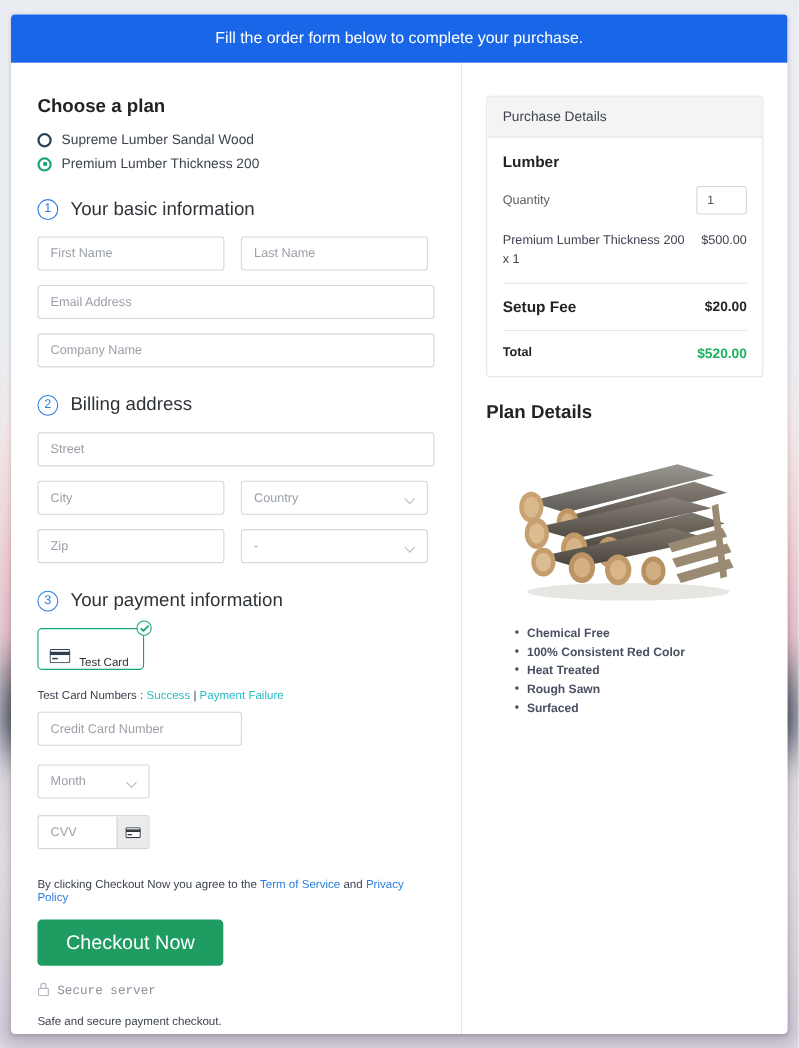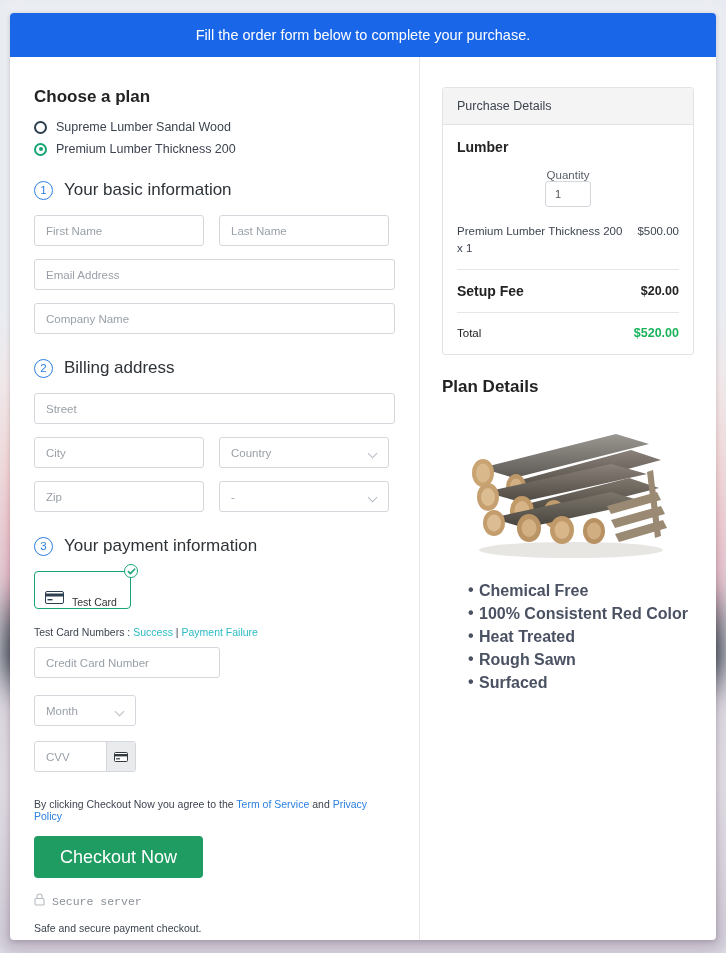--- a/index.html
+++ b/index.html
@@ -176,48 +176,48 @@
   .safe { font-size: 10.5px; color: #3d4450; }
 
   
   #purchase { border: 1px solid #e3e3e3; border-radius: 3px; }
   #purchase .hd {
     background: #f4f4f4; border-bottom: 1px solid #e3e3e3;
     padding: 11px 14px; font-size: 12.5px; color: #3d4450;
   }
   #purchase .bd { padding: 14px; }
   .p-title { font-size: 14px; font-weight: bold; color: #232323; margin-bottom: 14px; }
-  .qrow { display: flex; align-items: center; justify-content: space-between; flex-direction: column; }
+  .qrow { display: flex; align-items: center; justify-content: space-between; }
   .qlbl { font-size: 11.5px; color: #5a6068; }
   .qty {
     width: 46px; height: 26px; border: 1px solid #d4d7dc;
     border-radius: 3px; display: flex; align-items: center;
     padding-left: 9px; font-size: 11px; color: #555;
   }
   .lrow {
     display: flex; justify-content: space-between;
     align-items: flex-start; gap: 10px;
     font-size: 11.5px; color: #3d4450; line-height: 1.45;
   }
   .lrow .amt { white-space: nowrap; font-size: 11.5px; }
   .hr { height: 1px; background: #e6e6e6; margin: 13px 0; }
   .srow { display: flex; justify-content: space-between; align-items: center; }
   .srow .k { font-size: 14px; font-weight: bold; color: #232323; }
   .srow .v { font-size: 12.5px; font-weight: bold; color: #232323; }
   .trow { display: flex; justify-content: space-between; align-items: center; }
-  .trow .k { font-size: 11.5px; font-weight: normal; color: #232323; }
+  .trow .k { font-size: 11.5px; font-weight: bold; color: #232323; }
   .trow .v { font-size: 12.5px; font-weight: bold; color: #19b35c; }
 
   #plan-title { font-size: 17px; font-weight: bold; color: #232323; margin: 22px 0 13px 0; }
 
   #logs { display: block; margin: 0 auto; }
 
   ul.feat { list-style: none; margin: 22px 0 0 26px; }
   ul.feat li {
-    font-size: 16px; color: #4a5162; font-weight: bold;
+    font-size: 11px; color: #4a5162; font-weight: bold;
     margin-bottom: 5px; position: relative; padding-left: 11px;
   }
   ul.feat li::before {
     content: "•"; position: absolute; left: 0; top: -1px;
   }
 </style>
 </head>
 <body>
 
 <div id="backdrop"></div>

